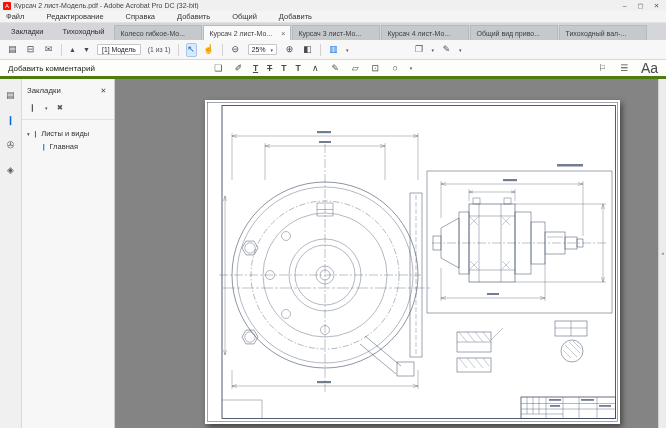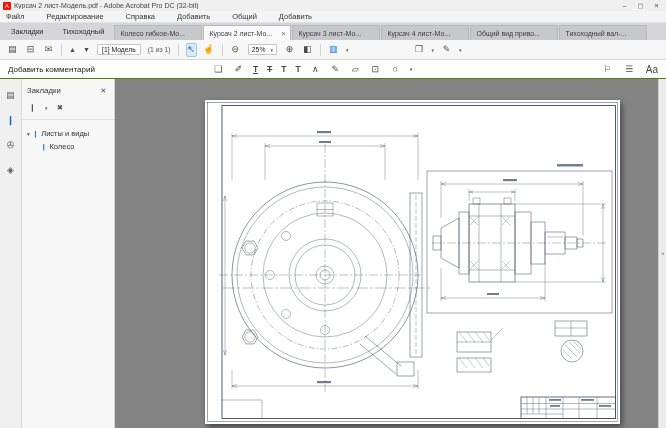--- a/index.html
+++ b/index.html
@@ -30,28 +30,28 @@
   .sep { width:1px; height:12px; background:#d2d2d2; }
   .pagebox { border:1px solid #c6c6c6; background:#fff; font-size:6.8px; padding:1px 4px; border-radius:1px; color:#222; }
   .count { font-size:6.8px; color:#555; }
   .toolactive { background:#d9eafb; border:1px solid #a3c6e8; border-radius:2px; color:#1365ba; }
   .zoombox { border:1px solid #c6c6c6; background:#fff; font-size:6.8px; padding:1px 3px; display:flex; align-items:center; gap:5px; border-radius:1px; color:#222; }
   .caret { font-size:5px; color:#555; }
   .blue { color:#1473e6; }
   .gap60 { margin-left:58px; }
 
   
-  .commentbar { height:19px; background:#fdfdfa; border-bottom:1px solid #4d7c0f; display:flex; align-items:center; padding:0 8px; }
+  .commentbar { height:19px; background:#fdfdfa; border-bottom:3px solid #4d7c0f; display:flex; align-items:center; padding:0 8px; }
   .cb-label { font-size:8px; color:#222; }
   .cb-icons { display:flex; gap:9px; margin-left:118px; align-items:center; }
   .cb-right { margin-left:auto; display:flex; gap:11px; align-items:center; }
   .tglyph { font-size:8.5px; color:#4a4a4a; font-weight:bold; }
   .t-under { text-decoration:underline; }
   .t-strike { text-decoration:line-through; }
-  .aa { font-size:10px; color:#4a4a4a; }
+  .aa { font-size:14px; color:#4a4a4a; }
 
   
   .main { display:flex; height:349px; }
   .leftrail { width:22px; background:#f0f0f0; border-right:1px solid #d9d9d9; display:flex; flex-direction:column; align-items:center; gap:11px; padding-top:9px; }
   .leftrail .icn { color:#5a5a5a; font-size:9px; }
   .leftrail .icn.active { color:#0d66d0; }
 
   .panel { width:93px; background:#f7f7f7; border-right:1px solid #cfcfcf; display:flex; flex-direction:column; }
   .panel-head { display:flex; align-items:center; padding:4px 5px 3px; }
   .panel-title { font-size:7.8px; color:#333; }
@@ -187,21 +187,21 @@
       <span class="icn">✖</span>
     </div>
     <div class="tree">
       <div class="tree-row">
         <span class="exp">▾</span>
         <span class="bm">❙</span>
         <span>Листы и виды</span>
       </div>
       <div class="tree-row child">
         <span class="bm">❙</span>
-        <span>Колесо</span>
+        <span>Главная</span>
       </div>
     </div>
   </div>
 
   <div class="viewer">
     <div class="page">
       <svg viewBox="0 0 415 324" width="415" height="324">
         <g stroke="#3f4c63" fill="none" stroke-width="0.6">
 
           <rect x="2.5" y="2.5" width="410" height="319" stroke-width="0.5"></rect>

